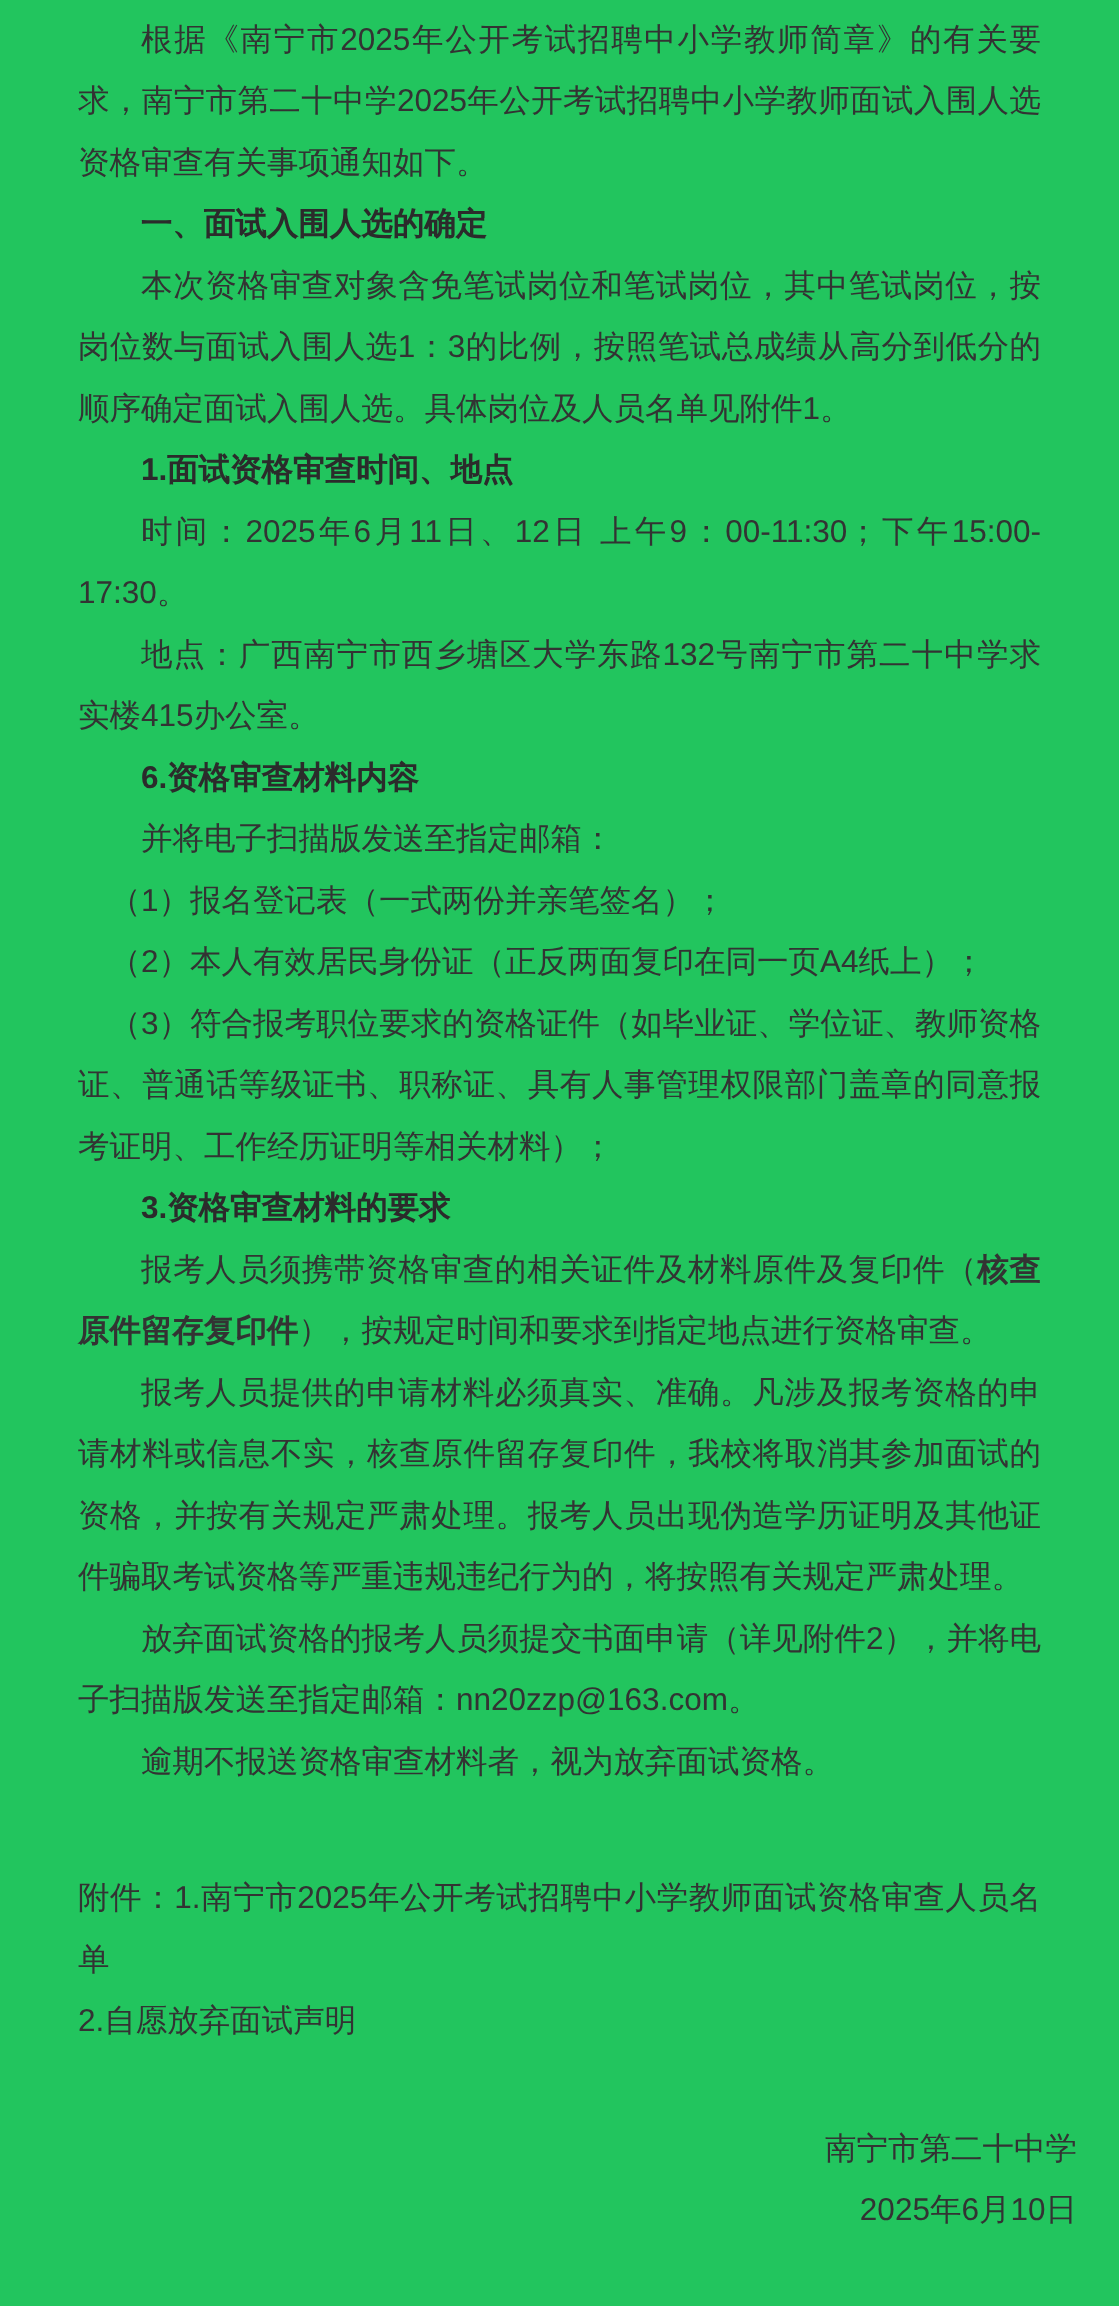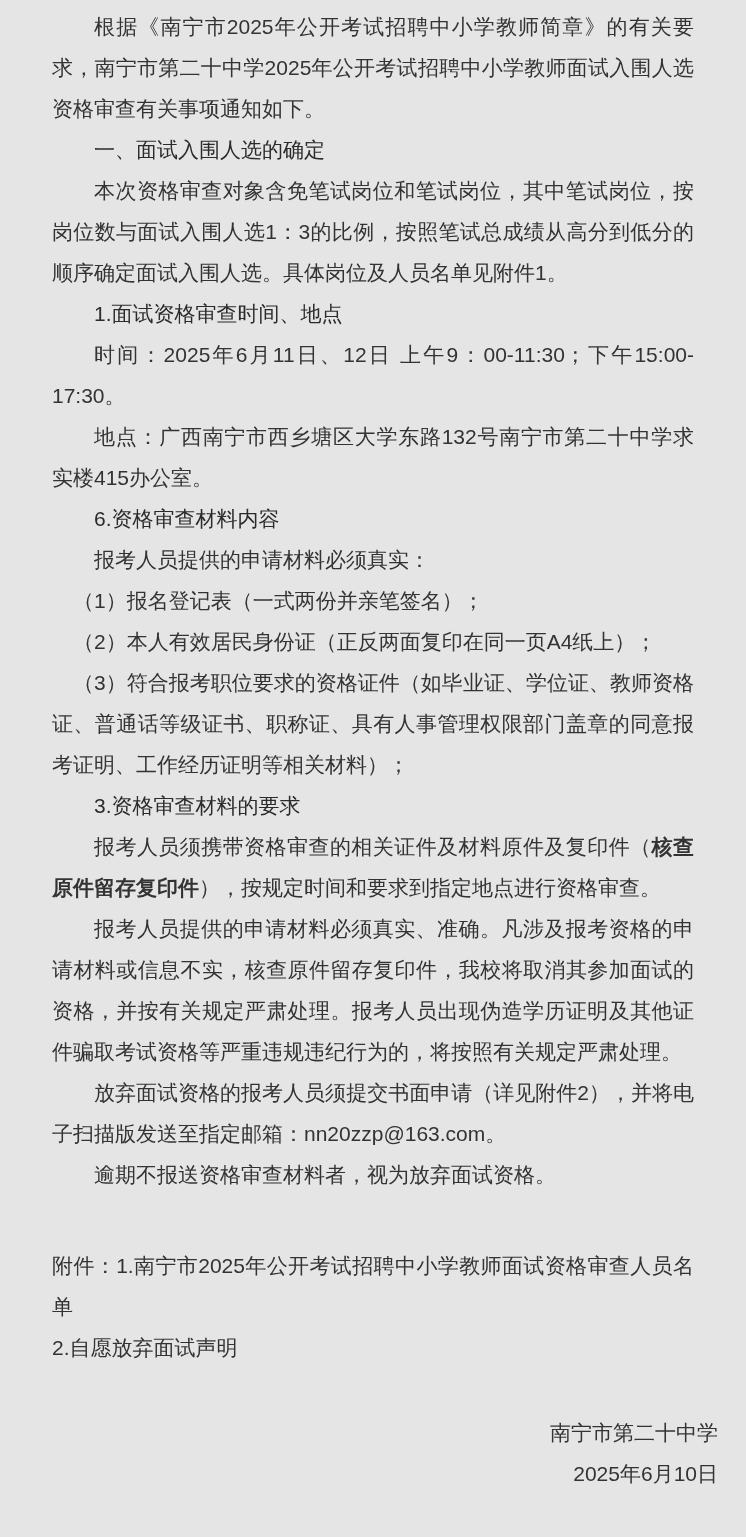--- a/index.html
+++ b/index.html
@@ -4,39 +4,39 @@
 <style>
   html, body {
     margin: 0;
     padding: 0;
     background: #ffffff;
   }
   .page {
     width: 746px;
     height: 1537px;
     box-sizing: border-box;
-    background: #e5e5e5;
+    background: #22c55e;
     padding: 6px 52px 10px 52px;
     font-family: "Liberation Sans", "DejaVu Sans", sans-serif;
     font-size: 21px;
     line-height: 41px;
     color: #333333;
     text-align: justify;
     overflow: hidden;
   }
   .page p {
     margin: 0;
     padding: 0;
   }
   .para {
     text-indent: 2em;
   }
   .heading {
     text-indent: 2em;
-    font-weight: 400;
+    font-weight: 700;
     color: #2b2b2b;
   }
   .item {
     text-indent: 1em;
   }
   .bold-inline {
     font-weight: 700;
   }
   .attach-line1 {
     margin-top: 50px !important;
@@ -69,21 +69,21 @@
 
 
   <p class="heading">1.面试资格审查时间、地点</p>
 
   <p class="para">时间：2025年6月11日、12日 上午9：00-11:30；下午15:00-17:30。</p>
 
   <p class="para">地点：广西南宁市西乡塘区大学东路132号南宁市第二十中学求实楼415办公室。</p>
 
   <p class="heading">6.资格审查材料内容</p>
 
-  <p class="para">报考人员提供的申请材料必须真实：</p>
+  <p class="para">并将电子扫描版发送至指定邮箱：</p>
 
   <p class="item">（1）报名登记表（一式两份并亲笔签名）；</p>
 
   <p class="item">（2）本人有效居民身份证（正反两面复印在同一页A4纸上）；</p>
 
   <p class="item">（3）符合报考职位要求的资格证件（如毕业证、学位证、教师资格证、普通话等级证书、职称证、具有人事管理权限部门盖章的同意报考证明、工作经历证明等相关材料）；</p>
 
   <p class="heading">3.资格审查材料的要求</p>
 
   <p class="para">

